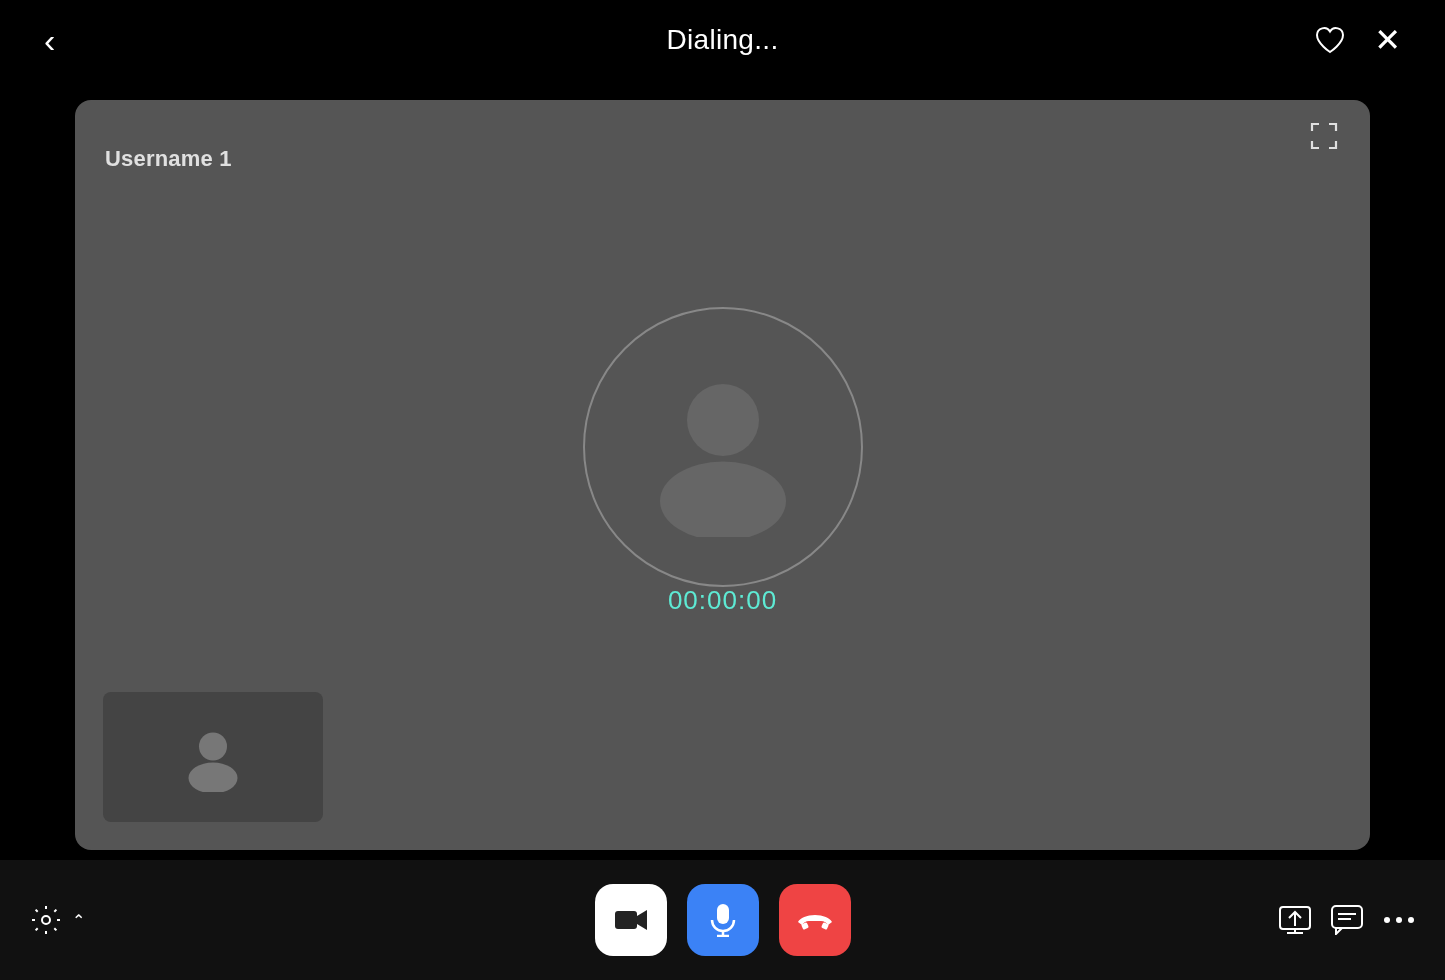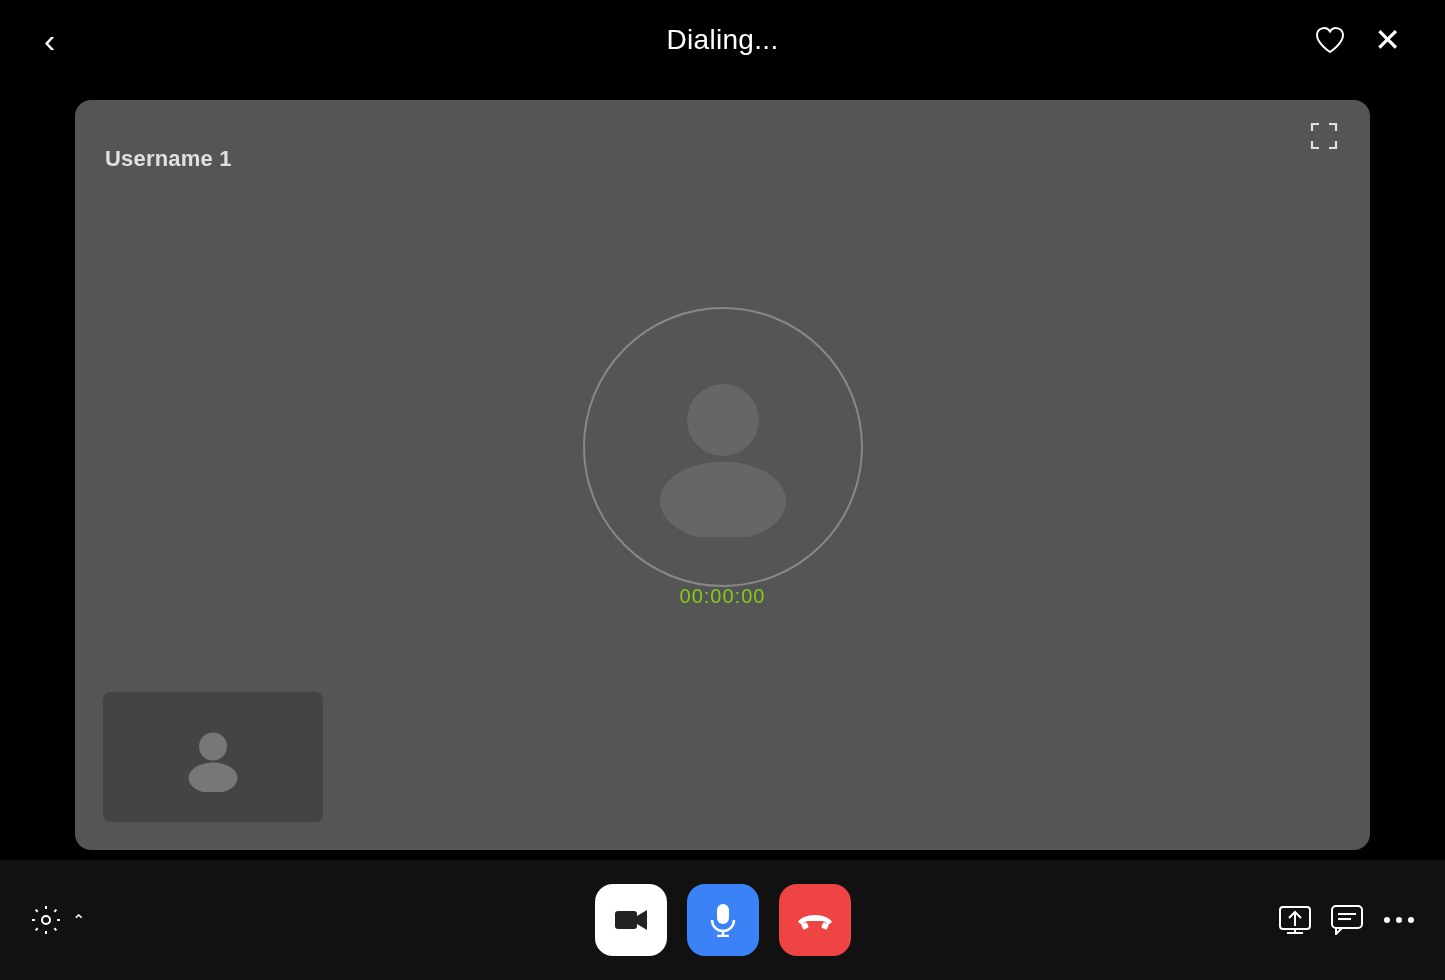--- a/index.html
+++ b/index.html
@@ -118,22 +118,22 @@
     .avatar-person-svg {
       width: 180px;
       height: 180px;
     }
 
     .call-timer {
       position: absolute;
       top: 50%;
       left: 50%;
       transform: translate(-50%, 110px);
-      color: #84cc16;
-      font-size: 20px;
+      color: #5eead4;
+      font-size: 26px;
       font-weight: 400;
       letter-spacing: 1px;
     }
 
     
     .self-view {
       position: absolute;
       bottom: 28px;
       left: 28px;
       width: 220px;

